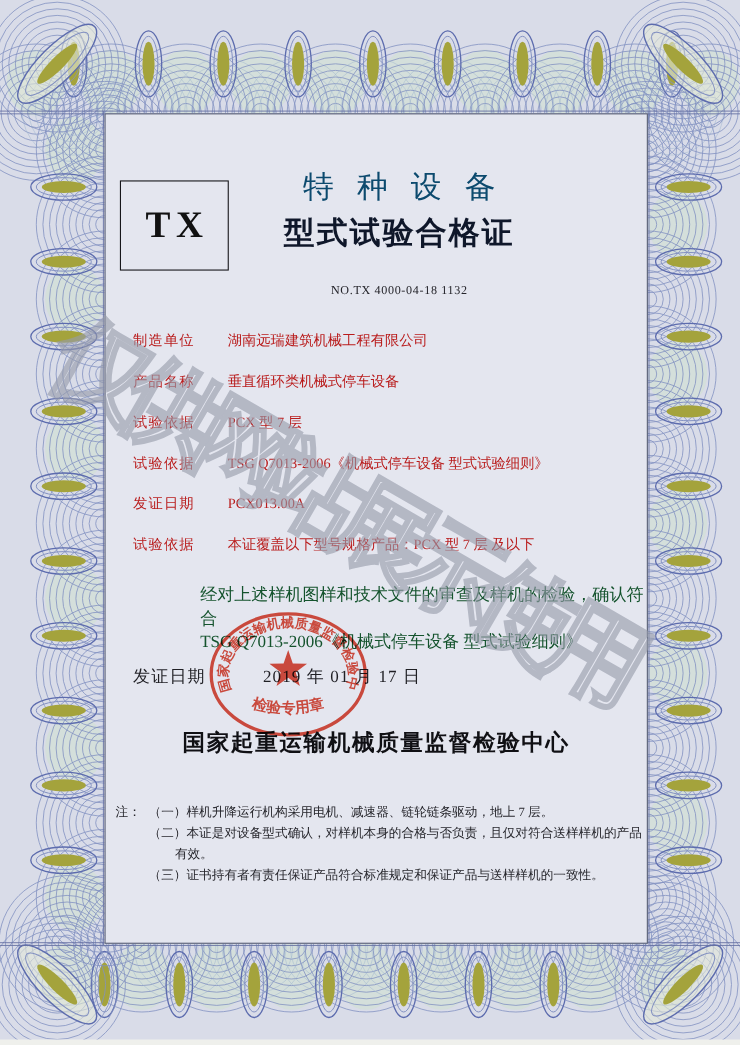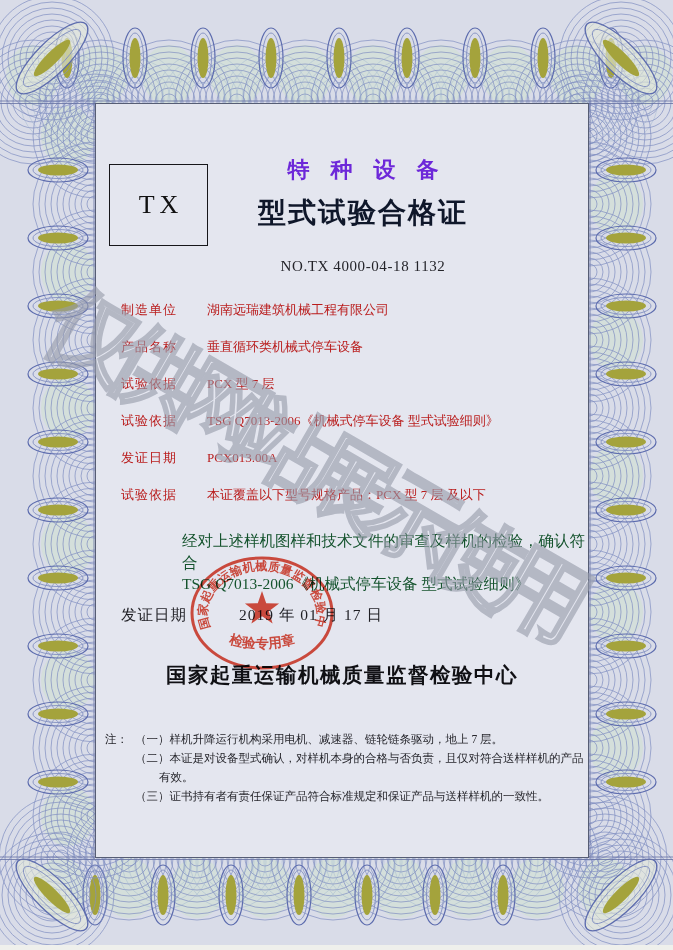--- a/index.html
+++ b/index.html
@@ -12,28 +12,28 @@
   .border-art{position:absolute;left:0;top:0;z-index:0;}
   
   .panel{
     position:absolute;left:95px;top:103px;width:494px;height:755px;
     background:#e4e6ef;border:1.5px solid #565d74;box-sizing:border-box;z-index:1;
   }
   .tx-box{
     position:absolute;left:13px;top:60px;width:97px;height:80px;
     border:1.7px solid #16161a;display:flex;align-items:center;justify-content:center;
   }
-  .tx-box span{font-weight:normal;font-size:26px;letter-spacing:5px;color:#111;padding-left:5px;text-align:right;}
+  .tx-box span{font-weight:bold;font-size:34px;letter-spacing:5px;color:#111;padding-left:5px;text-align:right;}
   .hdr{position:absolute;left:112px;top:53px;width:310px;text-align:center;}
   .hdr .t1{
     font-family:"Liberation Sans","DejaVu Sans",sans-serif;
-    font-weight:bold;font-size:22px;letter-spacing:21px;text-indent:21px;color:#6d28d9;line-height:26px;
+    font-weight:normal;font-size:28px;letter-spacing:21px;text-indent:21px;color:#0c4a6e;line-height:26px;
   }
   .hdr .t2{font-weight:bold;font-size:28px;letter-spacing:2px;color:#0f172a;margin-top:7px;line-height:46px;white-space:nowrap;}
-  .hdr .no{font-size:15px;letter-spacing:0.6px;color:#24242a;margin-top:22px;}
+  .hdr .no{font-size:11px;letter-spacing:0.6px;color:#24242a;margin-top:22px;}
   .fields{position:absolute;left:25px;top:196px;width:460px;}
   .frow{display:flex;margin-bottom:18px;font-size:13px;line-height:19px;color:#b91c1c;}
   .frow .lab{width:74px;flex:none;letter-spacing:1px;}
   .frow .val{flex:1;margin-left:12px;white-space:nowrap;}
   .confirm{position:absolute;left:86px;top:410px;width:410px;font-size:15.5px;line-height:21.5px;color:#14532d;margin-top:16px;}
   .date-row{position:absolute;left:25px;top:501px;display:flex;font-size:15.5px;color:#1f1f24;z-index:2;gap:32px;}
   .date-row .lab{width:74px;letter-spacing:1px;}
   .date-row .val{margin-left:12px;letter-spacing:1px;}
   .authority{
     position:absolute;left:0;top:557px;width:100%;text-align:center;

